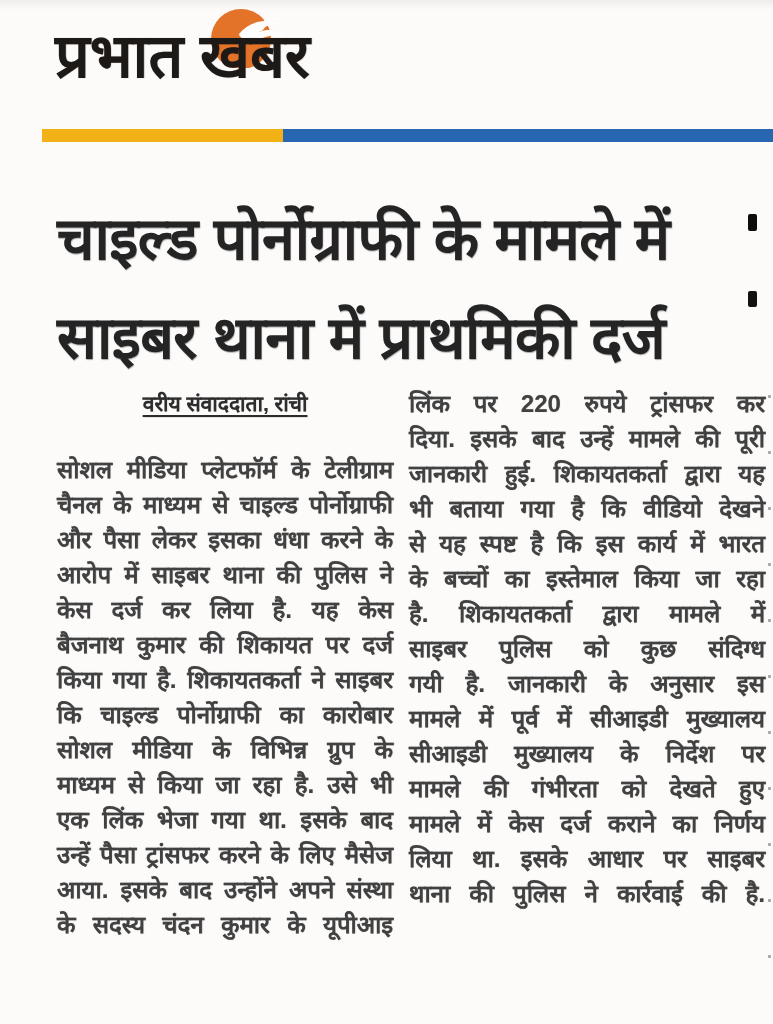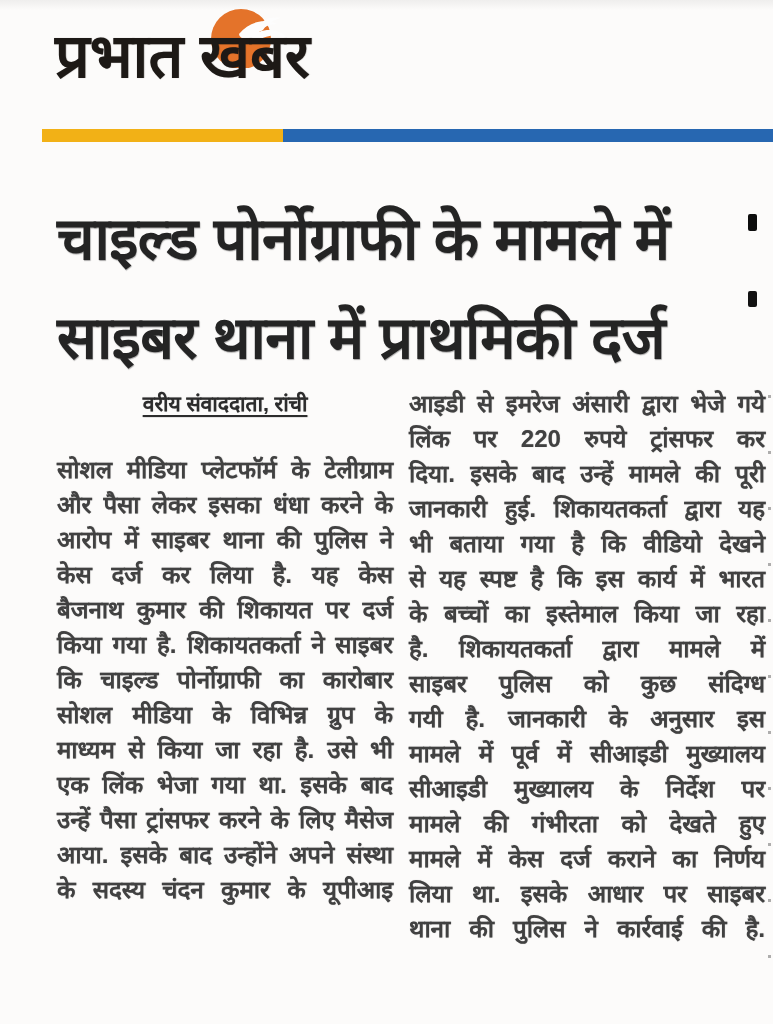--- a/index.html
+++ b/index.html
@@ -79,37 +79,37 @@
   <h1 class="headline">
     <span class="hl">चाइल्ड पोर्नोग्राफी के मामले में</span>
     <span class="hl">साइबर थाना में प्राथमिकी दर्ज</span>
   </h1>
 
   <div class="article">
     <div class="col-left">
       <div class="byline">वरीय संवाददाता, रांची</div>
       <div class="lines">
           <div class="bodyline">सोशल मीडिया प्लेटफॉर्म के टेलीग्राम</div>
+          <div class="bodyline">चैनल के माध्यम से चाइल्ड पोर्नोग्राफी</div>
           <div class="bodyline">और पैसा लेकर इसका धंधा करने के</div>
           <div class="bodyline">आरोप में साइबर थाना की पुलिस ने</div>
           <div class="bodyline">केस दर्ज कर लिया है. यह केस</div>
           <div class="bodyline">बैजनाथ कुमार की शिकायत पर दर्ज</div>
           <div class="bodyline">किया गया है. शिकायतकर्ता ने साइबर</div>
           <div class="bodyline">कि चाइल्ड पोर्नोग्राफी का कारोबार</div>
           <div class="bodyline">सोशल मीडिया के विभिन्न ग्रुप के</div>
           <div class="bodyline">माध्यम से किया जा रहा है. उसे भी</div>
           <div class="bodyline">एक लिंक भेजा गया था. इसके बाद</div>
           <div class="bodyline">उन्हें पैसा ट्रांसफर करने के लिए मैसेज</div>
           <div class="bodyline">आया. इसके बाद उन्होंने अपने संस्था</div>
           <div class="bodyline">के सदस्य चंदन कुमार के यूपीआइ</div>
         </div>
     </div>
     <div class="col-right">
       <div class="lines">
-          <div class="bodyline">आइडी से इमरेज अंसारी द्वारा भेजे गये</div>
           <div class="bodyline">लिंक पर 220 रुपये ट्रांसफर कर</div>
           <div class="bodyline">दिया. इसके बाद उन्हें मामले की पूरी</div>
           <div class="bodyline">जानकारी हुई. शिकायतकर्ता द्वारा यह</div>
           <div class="bodyline">भी बताया गया है कि वीडियो देखने</div>
           <div class="bodyline">से यह स्पष्ट है कि इस कार्य में भारत</div>
           <div class="bodyline">के बच्चों का इस्तेमाल किया जा रहा</div>
           <div class="bodyline">है. शिकायतकर्ता द्वारा मामले में</div>
           <div class="bodyline">साइबर पुलिस को कुछ संदिग्ध</div>
           <div class="bodyline">गयी है. जानकारी के अनुसार इस</div>
           <div class="bodyline">मामले में पूर्व में सीआइडी मुख्यालय</div>

